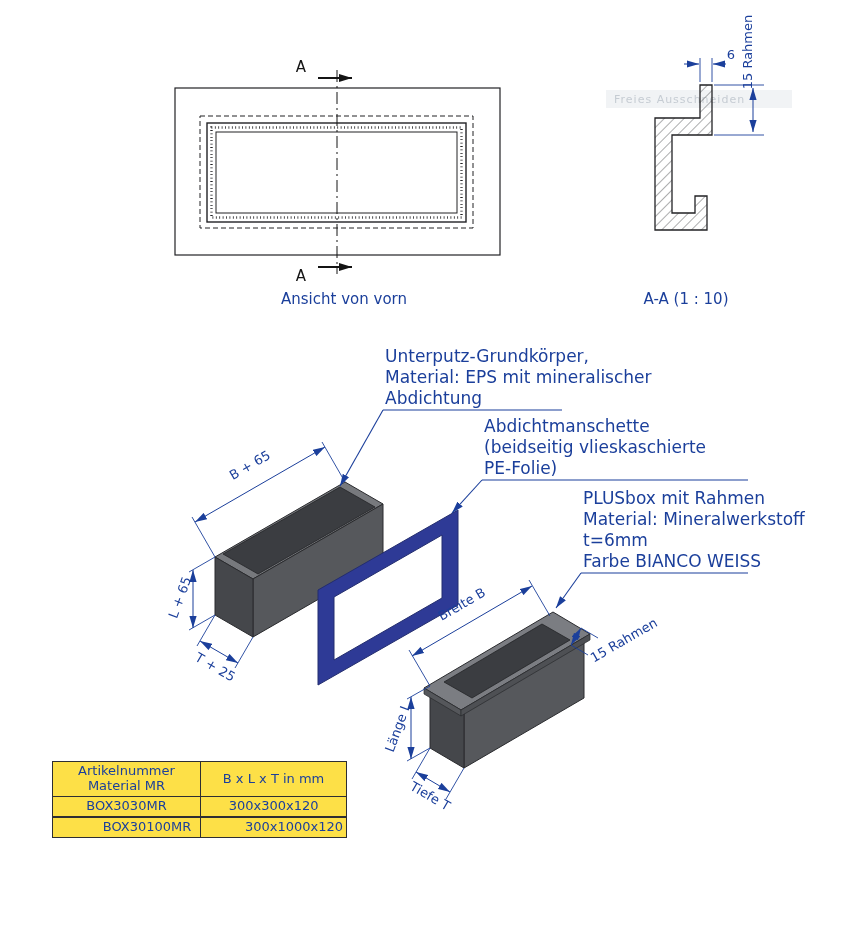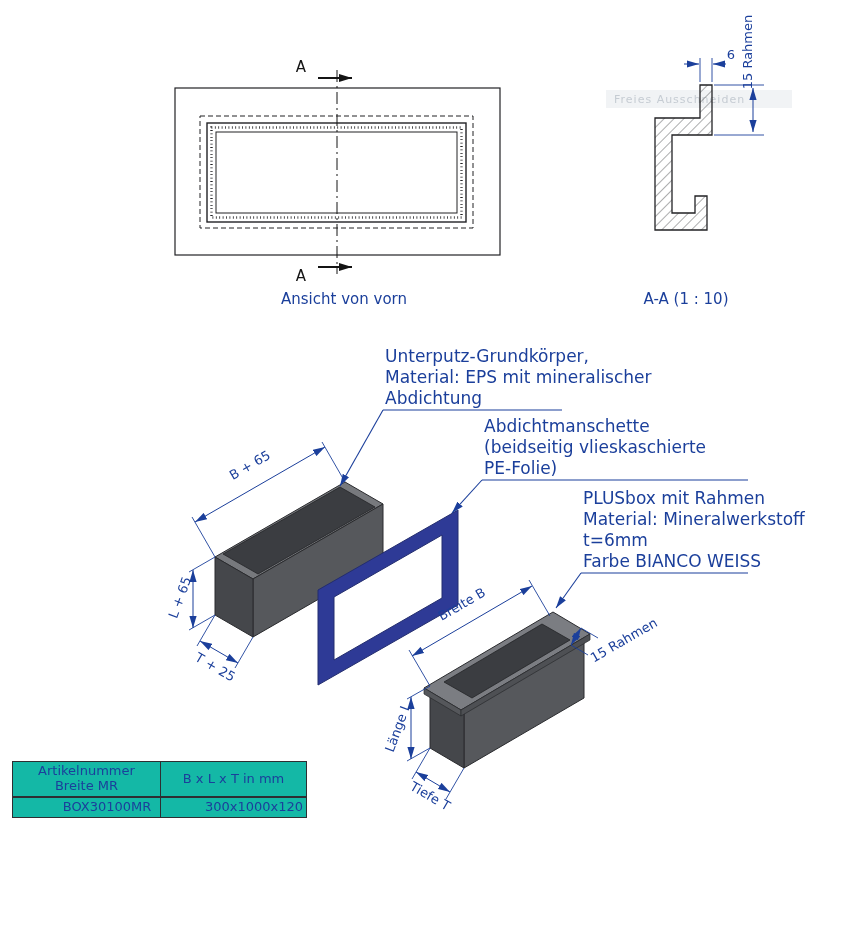--- a/index.html
+++ b/index.html
@@ -13,21 +13,21 @@
   .ext        { stroke:#1b3f9b; stroke-width:0.9; fill:none; }
   .dimline    { stroke:#1b3f9b; stroke-width:1; fill:none; }
   .leader     { stroke:#1b3f9b; stroke-width:1.1; fill:none; }
   .dim-text      { font-size:13px; fill:#1b3f9b; }
   .callout-text  { font-size:17px; fill:#1b3f9b; }
   .caption-text  { font-size:15px; fill:#1b3f9b; }
   .letter-text   { font-size:15px; fill:#141414; }
   .watermark-text{ font-size:11px; fill:#c6ccd3; letter-spacing:1px; }
 
   .spec-table-wrap { position:absolute; left:12px; top:761px; }
-  table.spec-table { border-collapse:collapse; table-layout:fixed; background:#14b8a6; }
+  table.spec-table { border-collapse:collapse; table-layout:fixed; background:#fde047;margin-left:40px; }
   table.spec-table td {
     border:1px solid #2e2e32; color:#1b3f9b; font-size:13px;
     text-align:center; vertical-align:middle; height:19px; padding:0 3px;
     line-height:1.15; white-space:nowrap;
   }
   table.spec-table tr.hdr td { height:34px; }
   table.spec-table tr.heavy td { border-top-width:2px;padding-left:44px; }
 </style>
 </head>
 <body>
@@ -163,23 +163,27 @@
 <div class="spec-table-wrap">
   <table class="spec-table">
     <colgroup>
           <col style="width:148px">
           <col style="width:131px">
         </colgroup>
     <tbody>
       <tr class="hdr">
         <td>
           <div>Artikelnummer</div>
-          <div>Breite MR</div>
+          <div>Material MR</div>
         </td>
         <td>B x L x T in mm</td>
+      </tr>
+      <tr>
+        <td>BOX3030MR</td>
+        <td>300x300x120</td>
       </tr>
       <tr class="heavy">
         <td>BOX30100MR</td>
         <td>300x1000x120</td>
       </tr>
     </tbody>
   </table>
 </div>
 </div>
 

